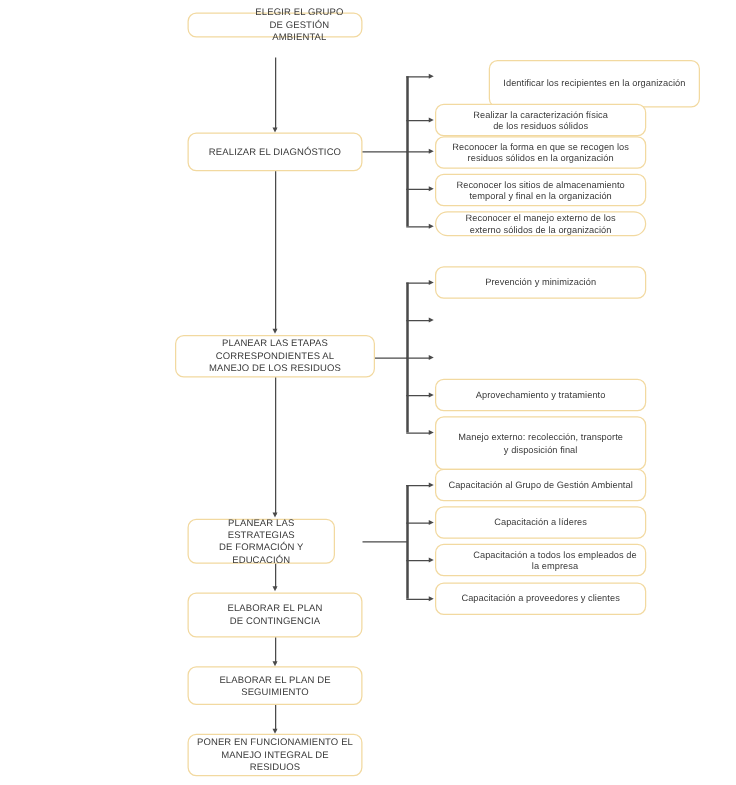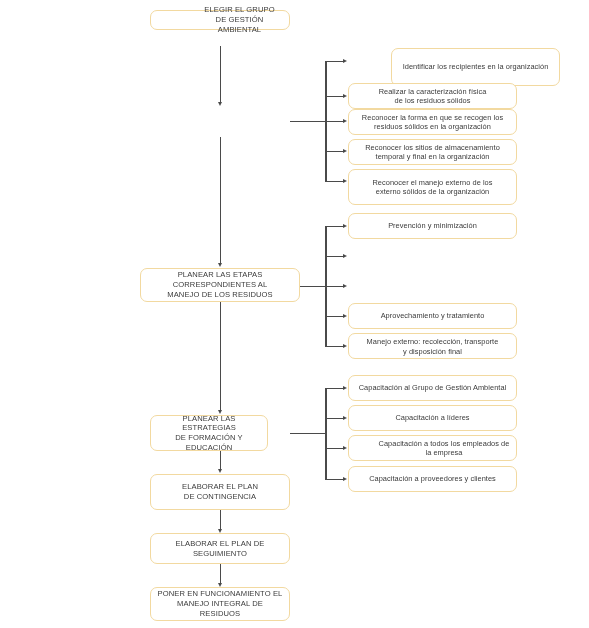--- a/index.html
+++ b/index.html
@@ -77,20 +77,25 @@
   <div class="box main-box" style="left:150px; top:10px; width:140px; height:20px;padding-left:44px;">
     <span>
       <span>ELEGIR EL GRUPO</span>
       <span>DE GESTIÓN AMBIENTAL</span>
     </span>
   </div>
 
   <div class="vline" style="left:219.5px; top:46px; height:58px;"></div>
   <div class="arrow-down" style="left:217.5px; top:102px;"></div>
 
+  <div class="box main-box" style="left:150px; top:106px; width:140px; height:31px;">
+    <span>
+      <span>REALIZAR EL DIAGNÓSTICO</span>
+    </span>
+  </div>
 
   <div class="vline" style="left:219.5px; top:137px; height:128px;"></div>
   <div class="arrow-down" style="left:217.5px; top:263px;"></div>
 
   <div class="box main-box" style="left:140px; top:268px; width:160px; height:34px;">
     <span>
       <span>PLANEAR LAS ETAPAS CORRESPONDIENTES AL</span>
       <span>MANEJO DE LOS RESIDUOS</span>
     </span>
   </div>
@@ -168,21 +173,21 @@
   <div class="arrow-right" style="left:343px; top:149.2px;"></div>
   <div class="box sub-box" style="left:348px; top:139px; width:169px; height:26px;">
     <span>
       <span>Reconocer los sitios de almacenamiento</span>
       <span>temporal y final en la organización</span>
     </span>
   </div>
 
   <div class="hline" style="left:325px; top:181px; width:19px;"></div>
   <div class="arrow-right" style="left:343px; top:179.2px;"></div>
-  <div class="box sub-box" style="left:348px; top:169px; width:169px; height:36px;">
+  <div class="box sub-box" style="left:348px; top:169px; width:169px; height:20px;border-radius:13px;">
     <span>
       <span>Reconocer el manejo externo de los</span>
       <span>externo sólidos de la organización</span>
     </span>
   </div>
 
   <div class="hline" style="left:300px; top:286px; width:26px;"></div>
   <div class="trunk" style="left:325px; top:226px; height:120px;"></div>
 
   <div class="hline" style="left:325px; top:226px; width:19px;"></div>
@@ -202,21 +207,21 @@
   <div class="hline" style="left:325px; top:316px; width:19px;"></div>
   <div class="arrow-right" style="left:343px; top:314.2px;"></div>
   <div class="box sub-box" style="left:348px; top:303px; width:169px; height:26px;">
     <span>
       <span>Aprovechamiento y tratamiento</span>
     </span>
   </div>
 
   <div class="hline" style="left:325px; top:346px; width:19px;"></div>
   <div class="arrow-right" style="left:343px; top:344.2px;"></div>
-  <div class="box sub-box" style="left:348px; top:333px; width:169px; height:26px;align-items:flex-end;">
+  <div class="box sub-box" style="left:348px; top:333px; width:169px; height:43px;">
     <span>
       <span>Manejo externo: recolección, transporte</span>
       <span>y disposición final</span>
     </span>
   </div>
 
   <div class="hline" style="left:290px; top:433px; width:36px;"></div>
   <div class="trunk" style="left:325px; top:388px; height:91px;"></div>
 
   <div class="hline" style="left:325px; top:388px; width:19px;"></div>

